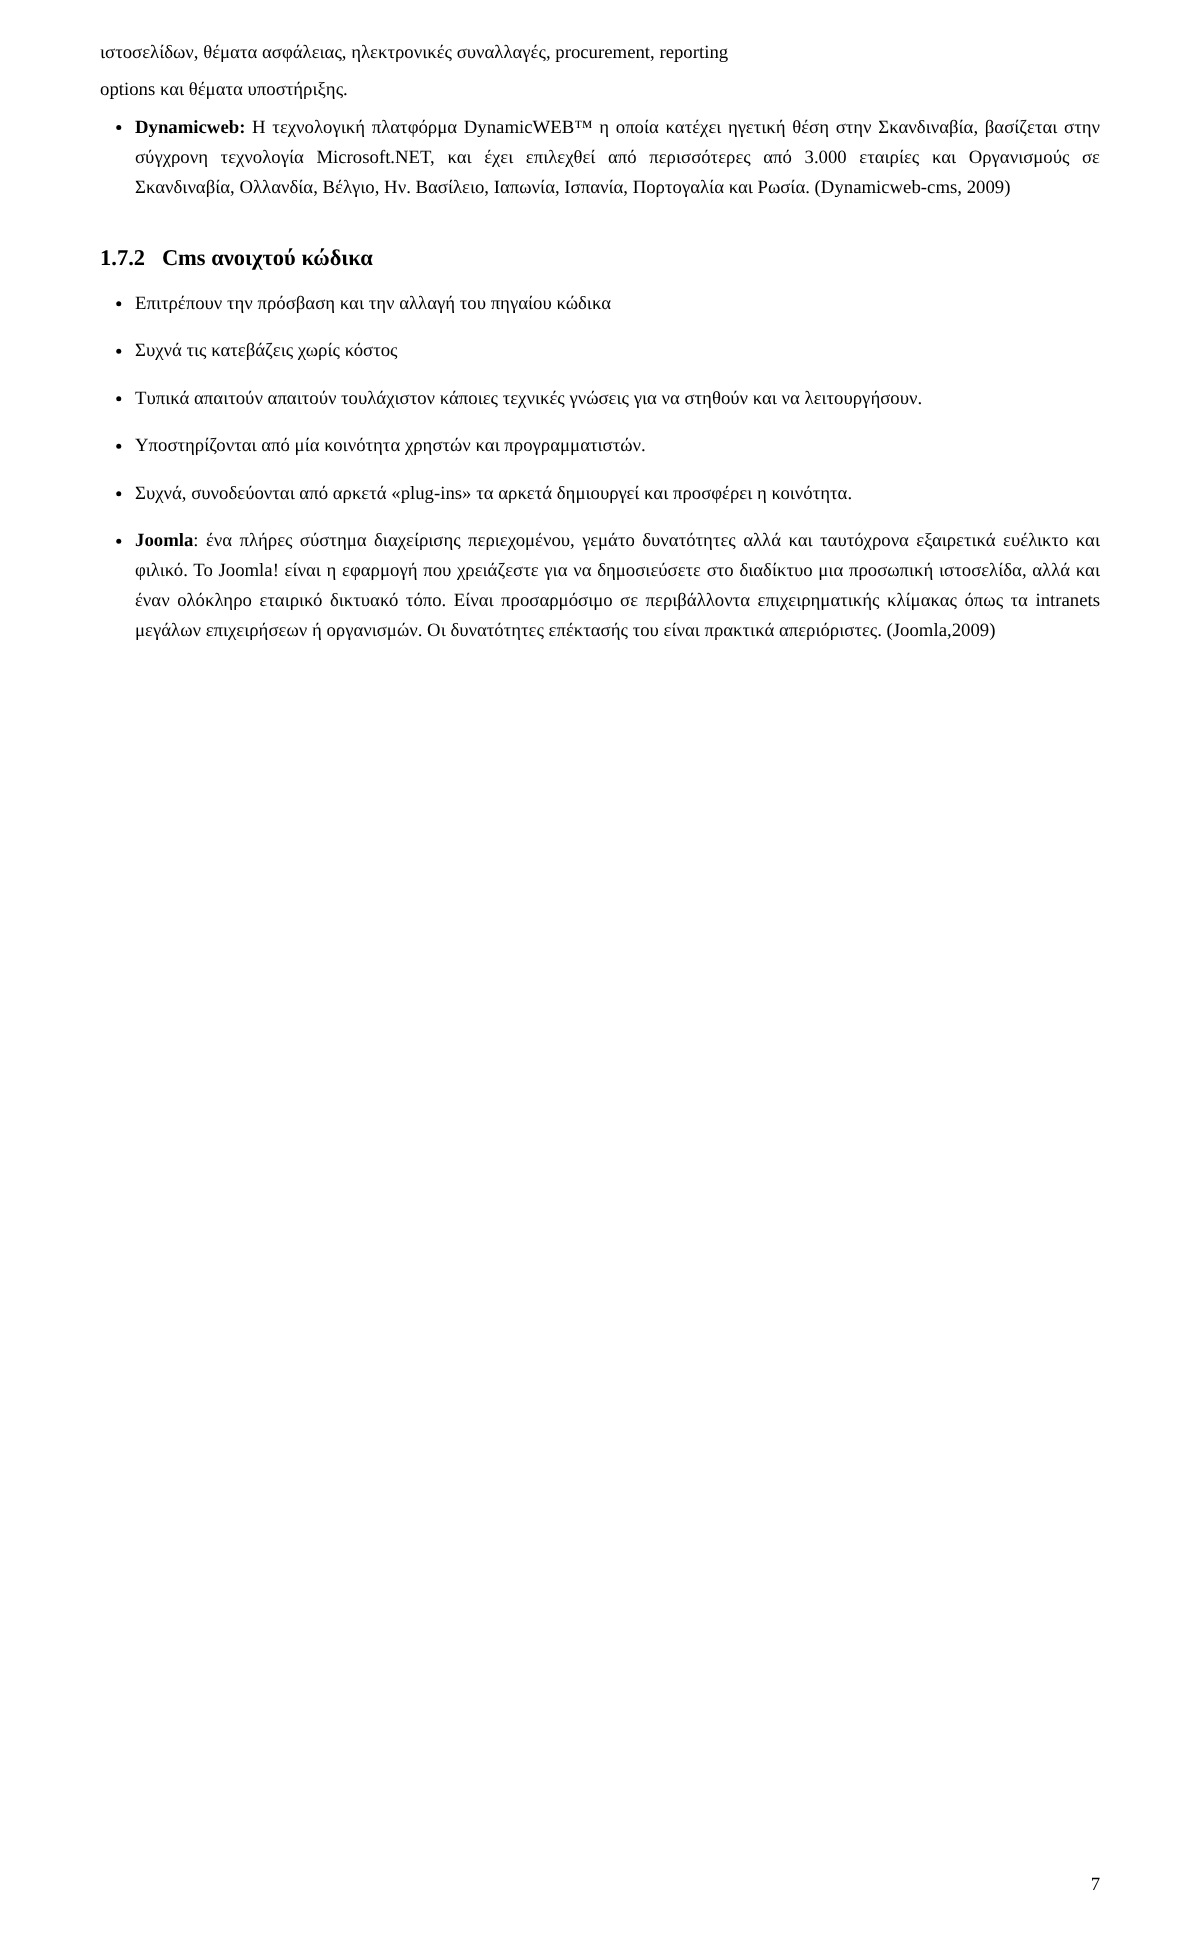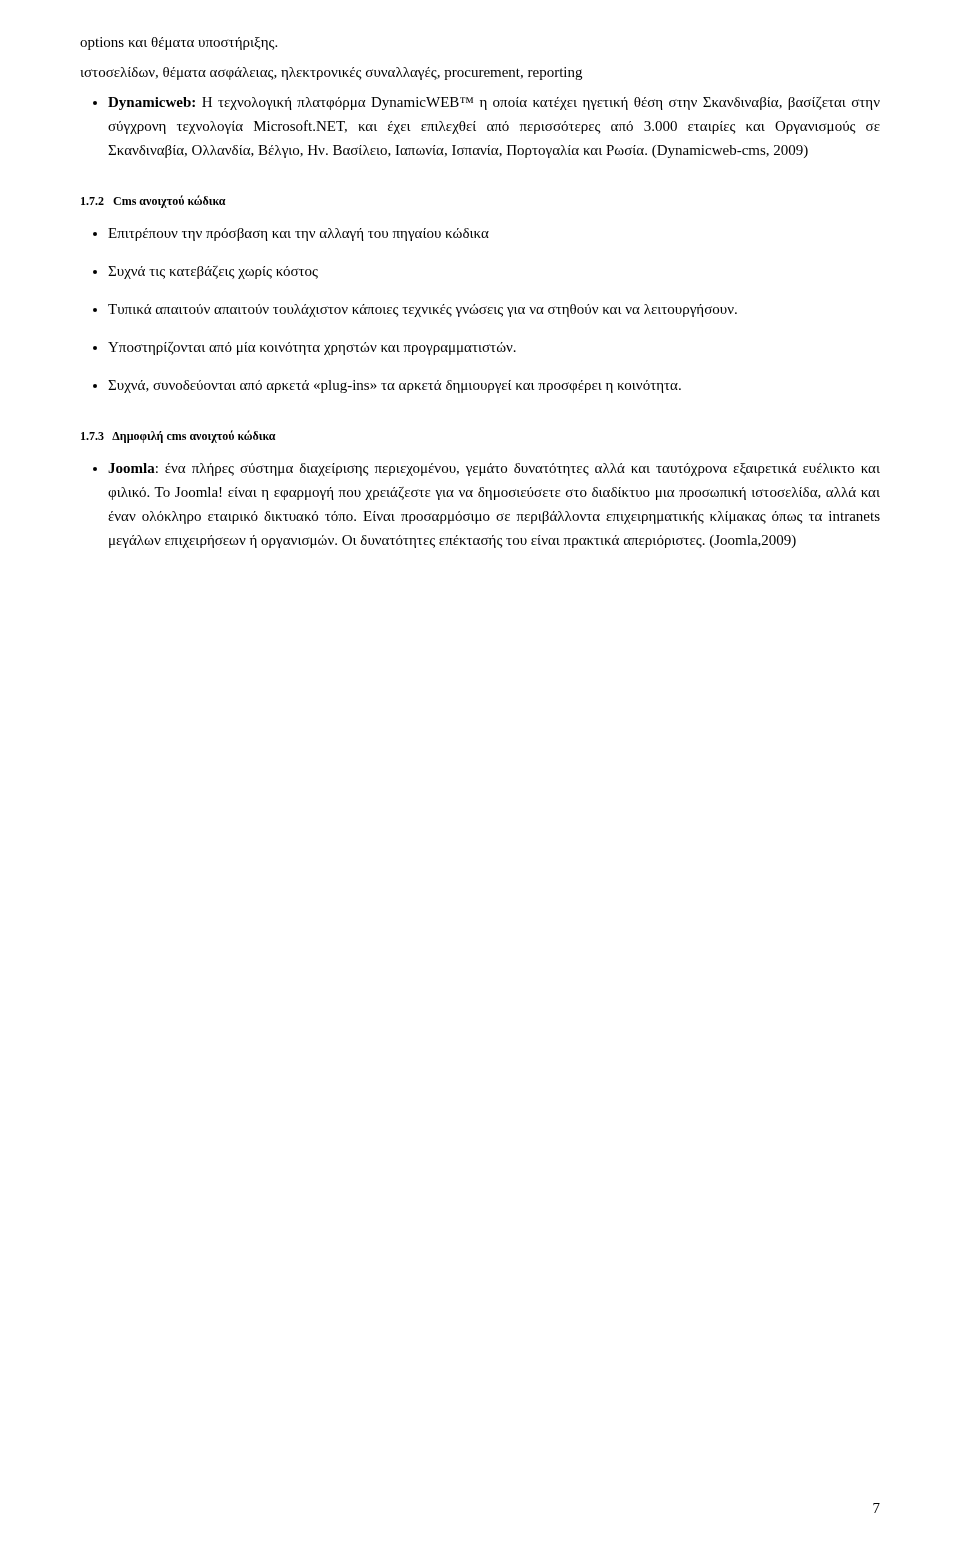--- a/index.html
+++ b/index.html
@@ -38,21 +38,21 @@
       margin-left: 28px;
       margin-bottom: 10px;
     }
 
     .bullet-list li {
       margin-bottom: 14px;
       text-align: justify;
     }
 
     .section-heading {
-      font-size: 12px;
+      font-size: 18px;
       font-weight: bold;
       margin-top: 30px;
       margin-bottom: 10px;
     }
 
     .sub-paragraph {
       text-align: justify;
       margin-bottom: 10px;
     }
 
@@ -65,22 +65,22 @@
 
     .bold-term {
       font-weight: bold;
     }
   </style>
 </head>
 <body>
 
 <div class="page-content">
 
+  <p class="intro-paragraph">ιστοσελίδων, θέματα ασφάλειας, ηλεκτρονικές συναλλαγές, procurement, reporting</p>
   <p class="intro-paragraph">options και θέματα υποστήριξης.</p>
-  <p class="intro-paragraph">ιστοσελίδων, θέματα ασφάλειας, ηλεκτρονικές συναλλαγές, procurement, reporting</p>
 
   <div class="bullet-section">
     <ul class="bullet-list">
       <li>
         <span class="bold-term">Dynamicweb:</span><span> Η τεχνολογική πλατφόρμα DynamicWEB™ η οποία κατέχει ηγετική θέση στην Σκανδιναβία, βασίζεται στην σύγχρονη τεχνολογία Microsoft.NET, και έχει επιλεχθεί από περισσότερες από 3.000 εταιρίες και Οργανισμούς σε Σκανδιναβία, Ολλανδία, Βέλγιο, Ην. Βασίλειο, Ιαπωνία, Ισπανία, Πορτογαλία και Ρωσία. (Dynamicweb-cms, 2009)</span>
       </li>
     </ul>
   </div>
 
   <div class="section-block">
@@ -92,25 +92,20 @@
     <ul class="bullet-list">
       <li>Επιτρέπουν την πρόσβαση και την αλλαγή του πηγαίου κώδικα</li>
       <li>Συχνά τις κατεβάζεις χωρίς κόστος</li>
       <li>Τυπικά απαιτούν απαιτούν τουλάχιστον κάποιες τεχνικές γνώσεις για να στηθούν και να λειτουργήσουν.</li>
       <li>Υποστηρίζονται από μία κοινότητα χρηστών και προγραμματιστών.</li>
       <li>Συχνά, συνοδεύονται από αρκετά «plug-ins» τα αρκετά δημιουργεί και προσφέρει η κοινότητα.</li>
     </ul>
   </div>
 
   <div class="section-block">
-    <h2 class="section-heading">
-      <span>1.7.3</span>
-      &nbsp;
-      <span>Δημοφιλή cms ανοιχτού κώδικα</span>
-    </h2>
     <ul class="bullet-list">
       <li>
         <span class="bold-term">Joomla</span><span>: ένα πλήρες σύστημα διαχείρισης περιεχομένου, γεμάτο δυνατότητες αλλά και ταυτόχρονα εξαιρετικά ευέλικτο και φιλικό. Το Joomla! είναι η εφαρμογή που χρειάζεστε για να δημοσιεύσετε στο διαδίκτυο μια προσωπική ιστοσελίδα, αλλά και έναν ολόκληρο εταιρικό δικτυακό τόπο. Είναι προσαρμόσιμο σε περιβάλλοντα επιχειρηματικής κλίμακας όπως τα intranets μεγάλων επιχειρήσεων ή οργανισμών. Οι δυνατότητες επέκτασής του είναι πρακτικά απεριόριστες. (Joomla,2009)</span>
       </li>
     </ul>
   </div>
 
 </div>
 
 <div class="page-number">7</div>

